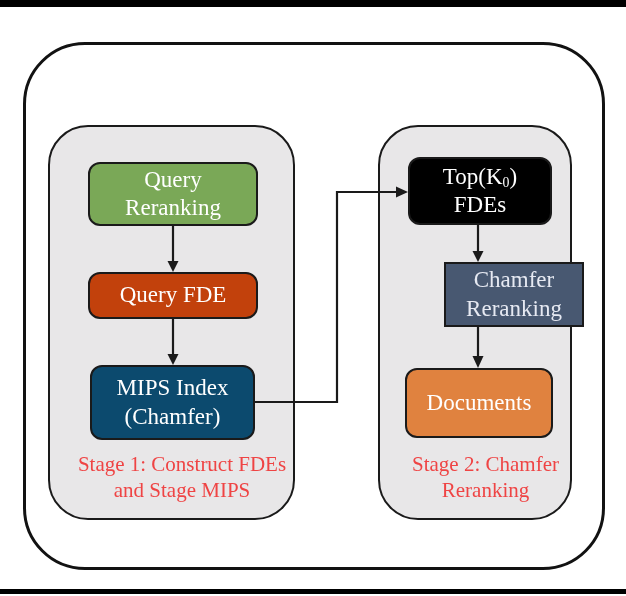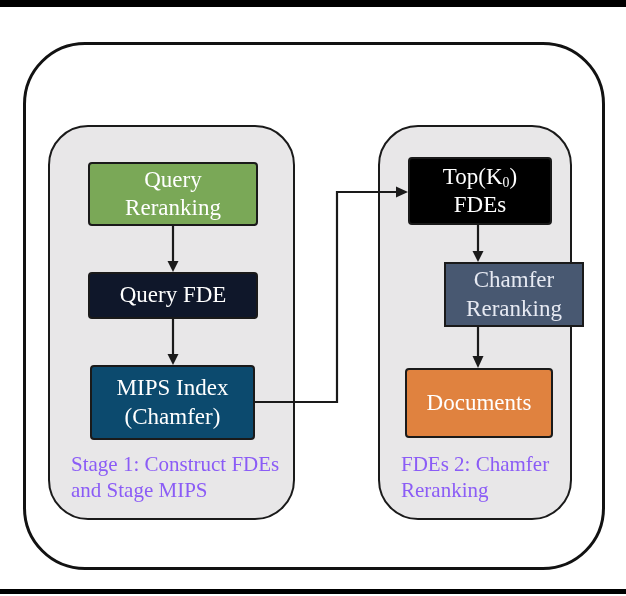--- a/index.html
+++ b/index.html
@@ -17,33 +17,33 @@
   .figure-title{
     position:absolute;left:23px;top:44px;width:582px;text-align:center;
     font-size:50px;color:#111;letter-spacing:1px;
   }
   .panel{
     position:absolute;background:#e8e7e8;border:2.5px solid #1a1a1a;border-radius:40px;
   }
   .panel.s1{left:48px;top:125px;width:247px;height:395px;}
   .panel.s2{left:378px;top:125px;width:194px;height:395px;}
   .node{
-    position:absolute;border:2.5px solid #1a1a1a;border-radius:4px;
+    position:absolute;border:2.5px solid #1a1a1a;border-radius:12px;
     display:flex;flex-direction:column;align-items:center;justify-content:center;
     color:#ffffff;text-align:center;font-size:23px;line-height:1.22;
   }
   .node.query-embeddings{left:88px;top:162px;width:170px;height:64px;background:#7aa857;}
-  .node.query-fde{left:88px;top:272px;width:170px;height:47px;background:#0f172a;}
+  .node.query-fde{left:88px;top:272px;width:170px;height:47px;background:#c2410c;}
   .node.mips-index{left:90px;top:365px;width:165px;height:75px;background:#0c4a6e;}
   .node.top-k0-fdes{left:408px;top:157px;width:144px;height:68px;background:#000000;}
   .node.chamfer-reranking{left:408px;top:262px;width:140px;height:65px;background:#485871;border-radius:0;color:#e6e9f2;margin-left:36px;}
   .node.top-k-documents{left:405px;top:368px;width:148px;height:70px;background:#e0823f;}
   .node .sub{font-size:0.6em;position:relative;bottom:-0.25em;}
   .caption{
-    position:absolute;text-align:left;font-size:21px;color:#8b5cf6;line-height:1.25;padding-left:21px;
+    position:absolute;text-align:center;font-size:21px;color:#ef4444;line-height:1.25;padding-left:21px;
   }
   .caption.s1{left:50px;top:451px;width:243px;}
   .caption.s2{left:380px;top:451px;width:190px;}
   .arrows{position:absolute;left:0;top:0;pointer-events:none;}
 </style>
 </head>
 <body>
 
 <div class="canvas">
 
@@ -78,21 +78,21 @@
   </div>
   <div class="node top-k-documents">
     <span>Documents</span>
   </div>
 
   <div class="caption s1">
     <div>Stage 1: Construct FDEs</div>
     <div>and Stage MIPS</div>
   </div>
   <div class="caption s2">
-    <div>FDEs 2: Chamfer</div>
+    <div>Stage 2: Chamfer</div>
     <div>Reranking</div>
   </div>
 
   <svg class="arrows" width="626" height="596" viewBox="0 0 626 596">
     <g stroke="#1a1a1a" stroke-width="2.2" fill="none">
       <path d="M173,226 L173,262"></path>
       <path d="M173,319 L173,355"></path>
       <path d="M478,225 L478,252"></path>
       <path d="M478,327 L478,357"></path>
       <path d="M255,402 L337,402 L337,192 L396,192"></path>

